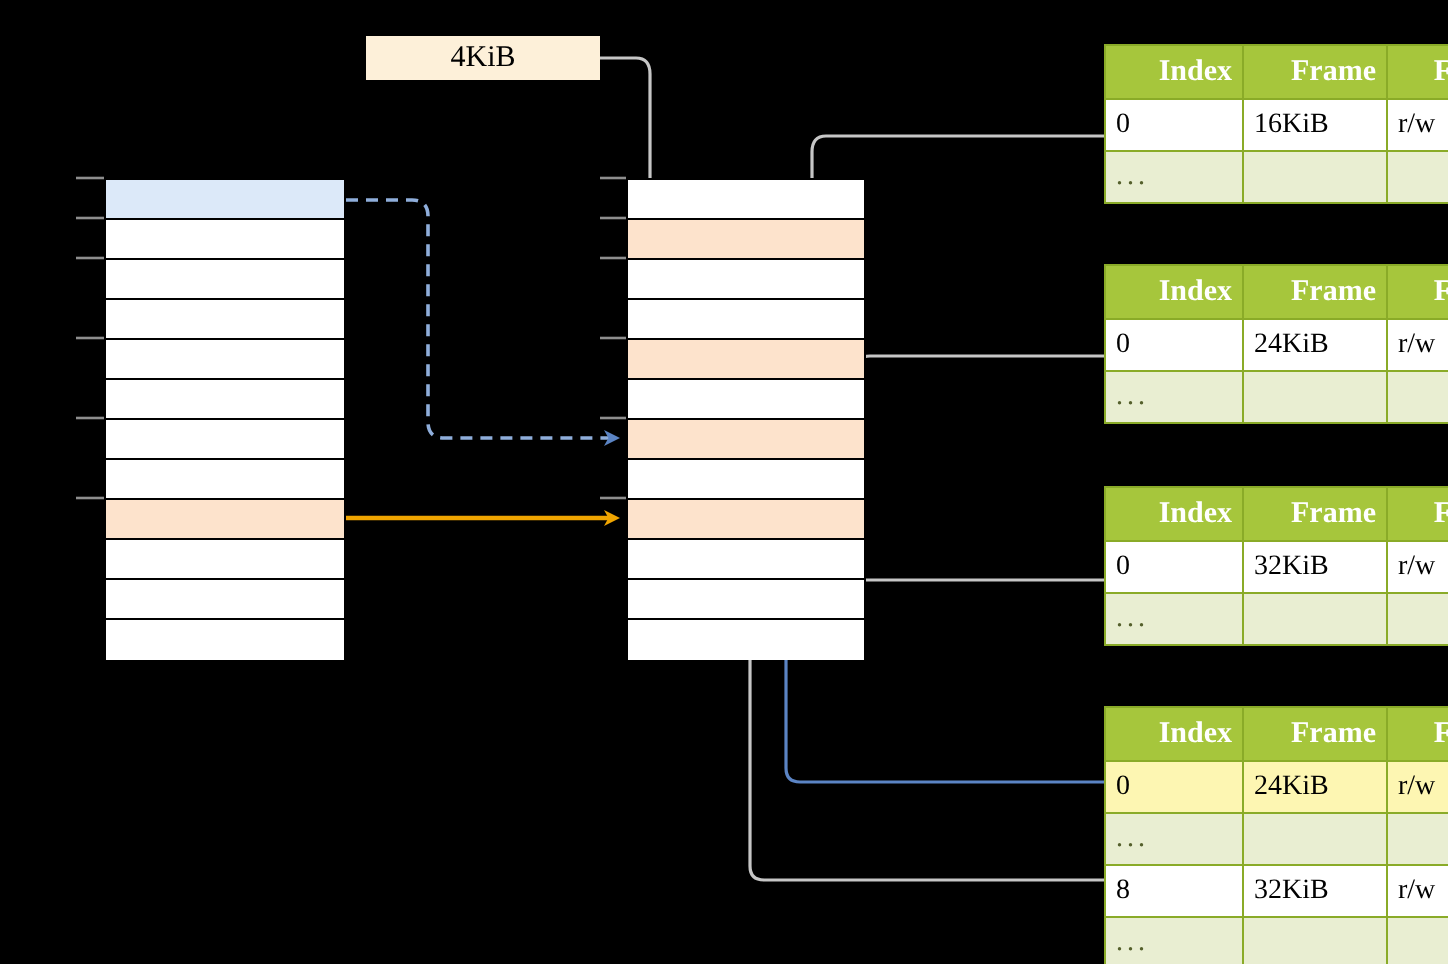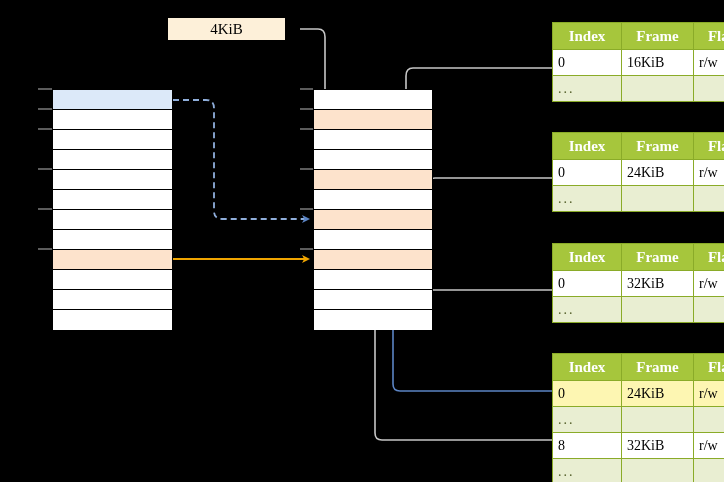--- a/index.html
+++ b/index.html
@@ -57,21 +57,21 @@
     border: 1.4px solid #8aab28;
     font-size: 14px;
     background: #ffffff;
     table-layout: fixed;
   }
   .ptable th {
     background: #a6c63c;
     color: #ffffff;
     font-weight: bold;
     font-size: 15px;
-    text-align: center;
+    text-align: right;
     padding: 2px 5px;
     height: 22px;
     border: 1.2px solid #8aab28;
     white-space: nowrap;
   }
   .ptable td {
     background: #ffffff;
     color: #000000;
     padding: 1px 5px;
     height: 23px;
@@ -134,21 +134,21 @@
 
     <path d="M552,391 H400 Q393,391 393,384 V228" fill="none" stroke="#5b84c4" stroke-width="1.6" marker-end="url(#ah-blue)"></path>
 
     <path d="M552,440 H382 Q375,440 375,433 V264" fill="none" stroke="#c6c6c6" stroke-width="1.6" marker-end="url(#ah-grey)"></path>
 
     <path d="M173,100 H206 Q214,100 214,108 V211 Q214,219 222,219 H306" fill="none" stroke="#8faedb" stroke-width="1.8" stroke-dasharray="6,4" marker-end="url(#ah-blue)"></path>
 
     <path d="M173,259 H306" fill="none" stroke="#f0a500" stroke-width="2.2" marker-end="url(#ah-orange)"></path>
   </svg>
 
-  <div class="sizelabel" style="left:168px; top:18px; width:117px;">4KiB</div>
+  <div class="sizelabel" style="left:183px; top:18px; width:117px;">4KiB</div>
 
   <div class="memtable" style="left:52px; top:89px; width:121px; height:240px;">
     <div class="memrow blue" style="height:20px;"></div>
     <div class="memrow" style="height:20px;"></div>
     <div class="memrow" style="height:20px;"></div>
     <div class="memrow" style="height:20px;"></div>
     <div class="memrow" style="height:20px;"></div>
     <div class="memrow" style="height:20px;"></div>
     <div class="memrow" style="height:20px;"></div>
     <div class="memrow" style="height:20px;"></div>

